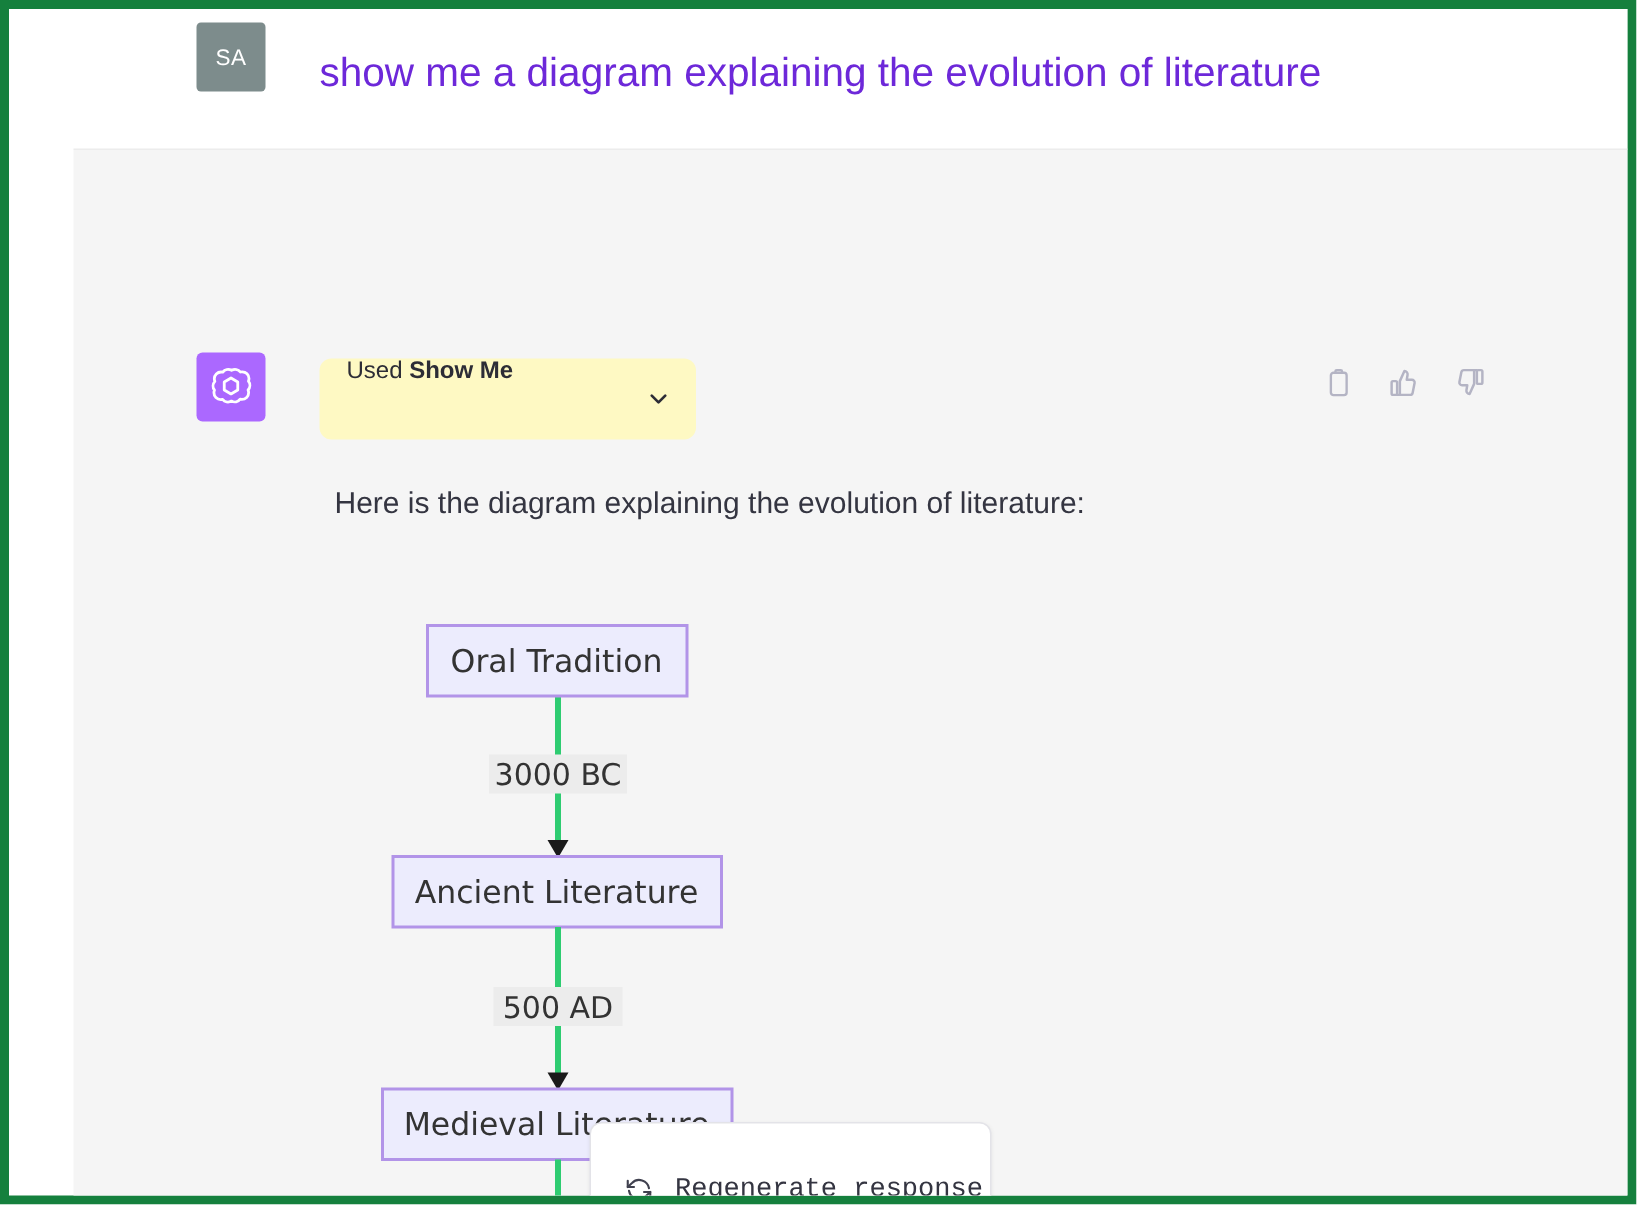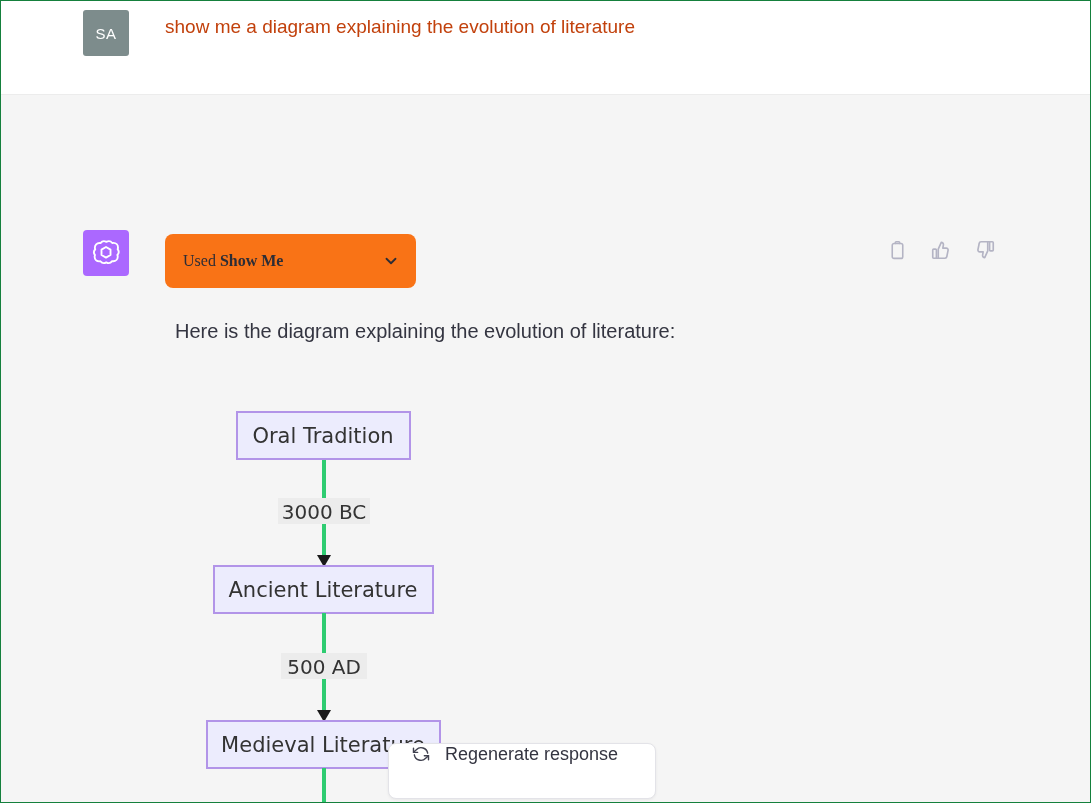--- a/index.html
+++ b/index.html
@@ -11,22 +11,23 @@
     font-family: "Liberation Sans", sans-serif;
     -webkit-font-smoothing: antialiased;
   }
 
   #page {
     position: relative;
     width: 1091px;
     height: 803px;
     overflow: hidden;
     box-sizing: border-box;
-    border: 1px solid #15803d;
+    border: 6px solid #15803d;
     background: #ffffff;
+    padding-left: 43px;
   }
 
   
   .turn-user {
     position: relative;
     background: #ffffff;
     height: 94px;
     box-sizing: border-box;
     border-bottom: 1px solid #ececec;
   }
@@ -41,23 +42,23 @@
     color: #ffffff;
     font-size: 15px;
     letter-spacing: 0.4px;
     display: flex;
     align-items: center;
     justify-content: center;
   }
   .user-text {
     position: absolute;
     left: 164px;
-    top: 12px;
-    font-size: 19px;
-    color: #c2410c;
+    top: 28px;
+    font-size: 27px;
+    color: #6d28d9;
     line-height: 28px;
     white-space: nowrap;
   }
 
   
   .turn-assistant {
     position: relative;
     background: #f5f5f5;
     height: 708px;
     overflow: hidden;
@@ -76,25 +77,23 @@
   }
   .avatar-assistant svg { display: block; }
 
   .plugin-pill {
     position: absolute;
     left: 164px;
     top: 139px;
     width: 251px;
     height: 54px;
     border-radius: 8px;
-    background: #f97316;
+    background: #fef9c3;
     box-sizing: border-box;
     display: flex;
-    align-items: center;
-    font-family: Liberation Serif, serif;
   }
   .plugin-pill .pill-text {
     font-size: 16px;
     color: #2d2d36;
     margin-left: 18px;
     white-space: nowrap;
   }
   .plugin-pill .pill-text b { font-weight: bold; }
   .pill-chevron {
     position: absolute;
@@ -174,23 +173,24 @@
     position: absolute;
     left: 387px;
     top: 742px;
     width: 268px;
     height: 56px;
     background: #ffffff;
     border: 1px solid #e3e3e8;
     border-radius: 8px;
     box-shadow: 0 1px 3px rgba(0,0,0,0.06);
     display: flex;
-    align-items: flex-start;
+    align-items: flex-end;
     box-sizing: border-box;
     z-index: 5;
+    font-family: Liberation Mono, monospace;
   }
   .regenerate-btn .regen-icon {
     margin-left: 22px;
     width: 20px;
     height: 20px;
     color: #40414f;
     display: flex;
     align-items: center;
     justify-content: center;
   }

